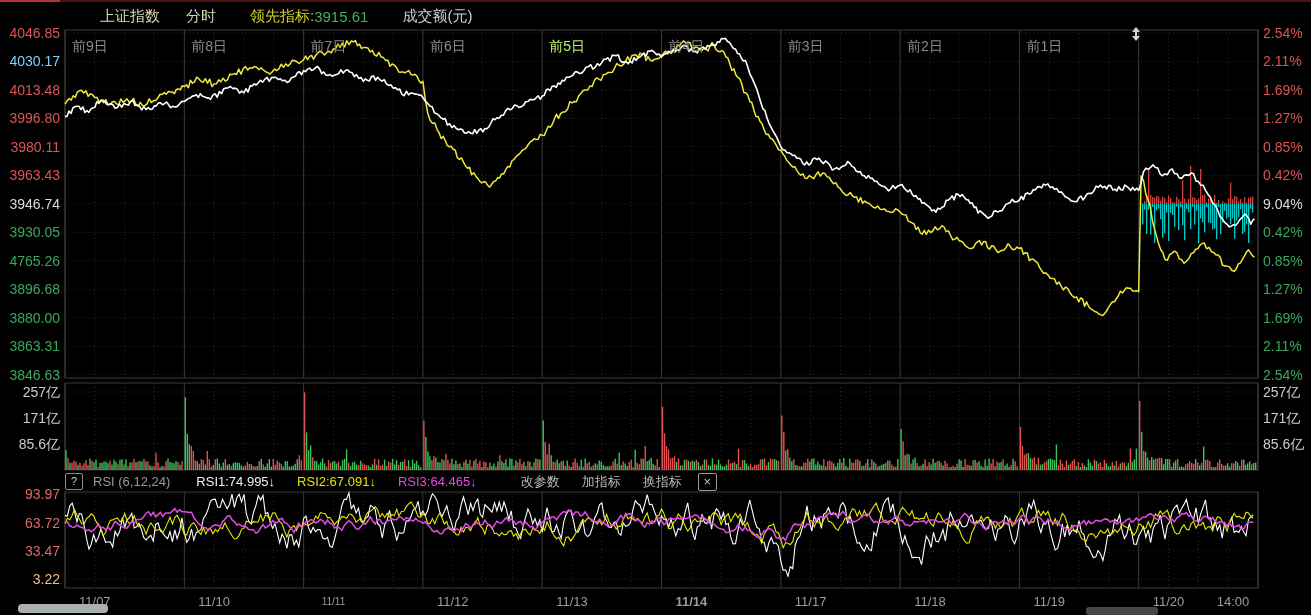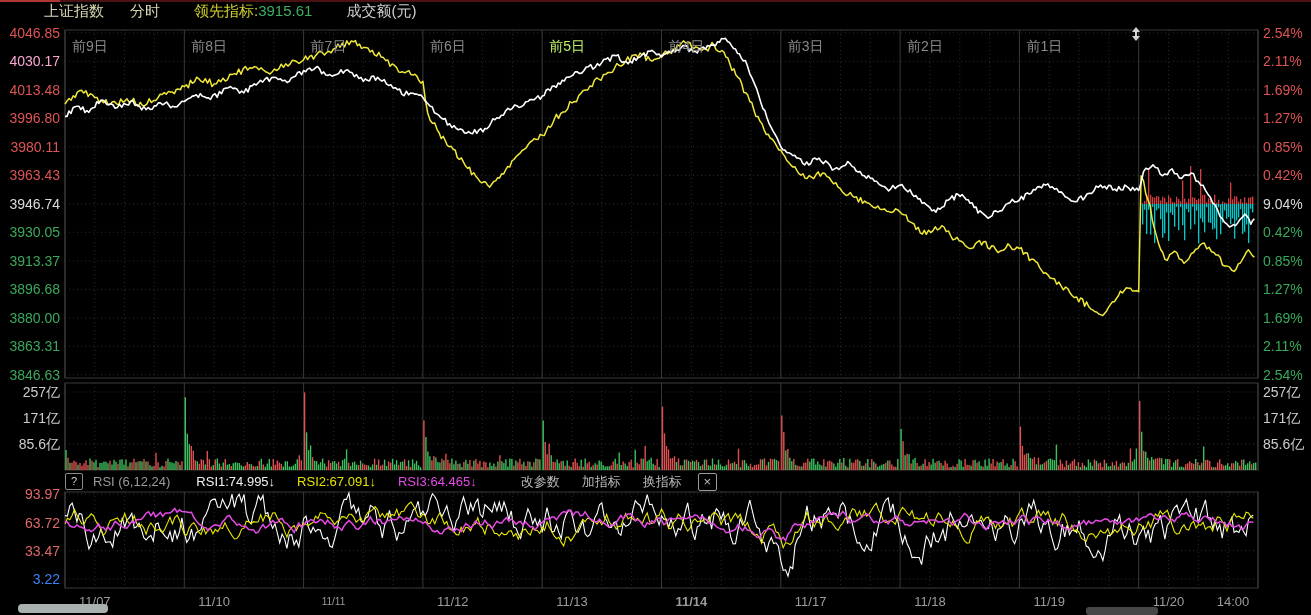--- a/index.html
+++ b/index.html
@@ -1,21 +1,21 @@
 <!DOCTYPE html>
 <html><head>
 <meta charset="utf-8">
 <style>
   html,body{margin:0;padding:0;background:#000;}
   #app{position:relative;width:1311px;height:615px;background:#000;overflow:hidden;
        font-family:"Liberation Sans",sans-serif;-webkit-font-smoothing:antialiased;}
   .topline{position:absolute;top:0;left:0;width:100%;height:2px;background:#4a1212;}
   .topline-hot{position:absolute;top:0;left:0;width:60px;height:2px;background:#b23535;}
-  .topbar{position:absolute;top:2px;left:0;width:100%;height:28px;display:flex;
-          padding-left:44px;box-sizing:border-box;font-size:15px;}
+  .topbar{position:absolute;top:2px;left:0;width:100%;height:28px;display:flex;align-items:center;
+          padding-left:100px;box-sizing:border-box;font-size:15px;}
   .t-title{color:#d8d8b4;margin-right:26px;}
   .t-mode{color:#d8d8b4;margin-right:34px;}
   .t-leadlab{color:#cfcf2e;}
   .t-leadval{color:#3fae63;}
   .t-turn{color:#cfcfcf;margin-left:34px;}
   #chart-svg{position:absolute;top:0;left:0;}
   #labels{position:absolute;top:0;left:0;width:1311px;height:532px;pointer-events:none;}
   .axlab{position:absolute;font-size:14px;line-height:16px;height:16px;white-space:nowrap;}
   .rsi-header{position:absolute;top:472px;left:65px;width:1193px;height:19px;display:flex;
               align-items:center;font-size:13px;}
@@ -906,28 +906,28 @@
       <line x1="1252.7" y1="204" x2="1252.7" y2="212.38371962878045" stroke="#00dede" stroke-width="1.2"></line>
       <polyline points="65.0,104.2 67.0,101.0 69.1,98.5 71.1,100.3 73.2,95.7 75.2,97.4 77.3,92.1 79.3,90.8 81.5,90.2 83.7,93.0 86.0,90.9 88.2,96.4 90.4,93.7 92.6,94.9 94.8,97.5 97.0,97.4 99.3,102.7 101.5,100.6 103.7,102.7 105.9,99.6 108.1,104.7 110.3,104.2 112.4,101.8 114.5,101.4 116.6,103.9 118.7,104.8 120.8,98.9 122.9,102.2 124.9,101.0 127.0,98.8 129.3,102.3 131.5,101.0 133.7,98.4 135.9,104.4 138.1,106.5 140.3,102.3 142.5,105.6 144.8,105.7 147.0,103.9 149.2,98.8 151.4,102.5 153.6,100.6 155.8,100.6 158.1,97.5 160.1,94.2 162.1,94.5 164.2,92.6 166.2,94.3 168.3,91.6 170.3,91.9 172.4,92.1 174.4,93.6 176.3,89.4 178.3,88.9 180.3,89.8 182.3,85.7 184.3,86.7 186.3,84.8 188.4,87.7 190.4,80.3 192.5,83.2 194.5,81.9 196.6,77.2 198.6,78.6 200.8,81.1 203.0,82.3 205.3,78.7 207.5,83.2 209.7,79.1 211.9,86.5 214.1,84.0 216.4,83.8 218.6,79.9 220.8,81.7 223.1,78.2 225.3,81.0 227.5,79.8 229.8,74.2 232.0,74.6 234.3,73.6 236.5,74.5 238.7,69.1 241.0,74.2 243.2,68.8 245.4,66.5 247.7,70.1 249.9,67.8 252.2,68.2 254.4,66.6 256.6,67.3 258.9,69.7 261.1,67.7 263.3,70.0 265.6,71.7 267.8,72.6 270.0,74.1 272.3,71.7 274.5,69.1 276.8,70.5 279.0,68.7 281.2,64.2 283.5,67.3 285.7,63.8 287.9,66.1 290.2,63.9 292.4,60.2 294.7,60.8 296.9,61.8 299.1,63.5 301.4,61.7 303.6,59.7 305.6,56.0 307.6,59.6 309.6,56.4 311.6,55.4 313.5,59.1 315.5,55.7 317.8,52.9 320.0,51.1 322.2,52.5 324.5,54.9 326.7,52.4 329.0,51.3 331.2,52.8 333.4,49.0 335.7,48.5 337.9,44.1 340.1,47.2 342.4,43.1 344.6,46.9 346.8,40.8 349.1,44.6 351.3,40.9 353.4,41.8 355.4,40.6 357.5,45.7 359.5,44.1 361.5,48.4 363.6,47.6 365.6,47.6 367.9,47.9 370.1,52.0 372.3,50.4 374.5,54.8 376.7,56.0 378.9,52.4 381.1,57.0 383.4,57.6 385.6,60.4 387.8,60.0 390.0,66.3 392.2,64.0 394.4,65.2 396.7,67.8 398.7,72.0 400.7,72.2 402.8,71.8 404.8,72.8 406.9,71.7 408.9,70.6 411.0,74.6 413.0,75.1 414.9,74.3 416.9,76.1 418.9,80.5 420.9,83.1 422.9,81.3 425.3,99.4 427.7,113.0 430.1,120.3 432.4,123.3 434.8,123.0 437.2,129.8 439.2,133.0 441.2,138.6 443.2,136.4 445.2,140.5 447.2,145.3 449.1,146.7 451.2,146.3 453.2,149.3 455.3,150.2 457.3,157.7 459.4,159.3 461.4,157.9 463.5,162.2 465.5,166.0 467.6,168.2 469.6,167.3 471.6,174.8 473.7,172.7 475.7,175.9 477.8,178.4 479.8,181.4 481.8,183.0 483.7,181.7 485.7,182.1 487.7,185.3 489.7,187.1 491.7,184.2 493.7,181.5 495.7,180.9 497.7,177.7 499.6,177.9 501.6,173.7 503.7,173.9 505.7,169.7 507.8,166.5 509.8,167.0 511.9,160.9 513.9,159.5 516.0,156.8 518.0,154.9 520.0,153.4 522.1,150.5 524.1,149.3 526.2,147.9 528.2,144.5 530.3,142.0 532.3,140.7 534.2,138.6 536.2,139.6 538.2,139.2 540.2,134.4 542.2,135.2 544.2,135.6 546.2,131.0 548.2,126.2 550.2,127.4 552.1,124.8 554.1,119.7 556.4,114.3 558.6,118.4 560.8,113.3 563.1,112.0 565.3,111.7 567.6,109.1 569.8,101.7 572.0,102.9 574.3,101.5 576.5,101.8 578.7,95.8 581.0,93.2 583.2,90.5 585.4,90.1 587.7,90.0 589.9,86.0 592.2,86.4 594.4,80.2 596.6,77.9 598.9,79.2 601.1,80.3 603.3,74.7 605.6,74.3 607.8,72.6 610.1,72.4 612.3,72.3 614.5,68.3 616.8,63.5 619.0,65.3 621.2,66.1 623.5,64.3 625.7,61.1 627.8,56.9 629.8,60.8 631.8,55.7 633.9,54.9 635.9,54.7 638.0,57.5 640.0,53.0 642.0,54.8 644.0,52.9 646.0,60.4 648.0,56.6 650.0,59.8 652.0,61.1 654.3,59.4 656.7,58.8 659.1,58.3 661.5,55.7 663.5,53.5 665.5,51.0 667.5,53.9 669.5,52.1 671.4,53.4 673.4,49.0 675.5,49.5 677.5,44.9 679.6,46.1 681.6,42.7 683.7,40.9 685.7,43.1 687.7,42.2 689.8,42.4 691.8,47.4 693.9,48.3 695.9,46.8 698.0,47.9 700.0,48.9 702.1,50.3 704.1,48.5 706.0,49.1 708.0,50.9 710.0,46.3 712.0,42.5 714.0,44.9 716.0,49.6 718.0,51.3 720.0,51.9 721.9,50.5 723.9,52.1 725.9,57.0 727.9,57.9 729.9,64.0 731.9,70.4 733.9,68.8 735.9,75.0 737.9,77.3 739.8,78.8 741.8,84.0 743.8,92.4 745.8,92.8 747.8,95.1 749.8,101.5 751.8,102.5 753.9,110.0 755.9,116.6 758.0,116.4 760.0,121.3 762.1,123.9 764.1,129.8 766.2,134.4 768.3,134.3 770.4,138.3 772.4,139.2 774.5,142.1 776.6,145.8 778.7,149.9 780.8,150.1 782.8,153.6 784.8,156.4 786.8,160.5 788.8,162.5 790.7,164.9 792.7,166.9 794.8,166.7 796.8,170.4 798.9,173.7 800.9,175.2 803.0,173.8 805.0,178.2 807.0,178.4 809.3,175.6 811.5,177.1 813.7,178.6 815.9,174.8 818.1,171.9 820.3,176.2 822.6,173.0 824.8,173.5 827.0,176.6 829.2,177.5 831.4,181.0 833.6,183.8 835.8,182.7 838.1,187.1 840.1,188.4 842.2,191.7 844.2,193.6 846.2,195.5 848.3,194.8 850.3,192.5 852.4,195.9 854.4,197.4 856.5,196.8 858.5,202.0 860.6,197.6 862.6,203.2 864.7,201.1 866.7,202.7 868.9,203.3 871.1,205.2 873.3,207.3 875.6,207.9 877.8,206.0 880.0,209.2 882.2,209.4 884.4,208.9 886.7,211.2 888.9,211.6 891.2,212.5 893.4,211.8 895.6,208.8 897.9,210.0 900.1,212.1 902.1,214.3 904.1,214.8 906.1,215.0 908.1,220.9 910.0,221.9 912.0,222.9 914.1,224.0 916.1,229.4 918.2,227.3 920.2,232.8 922.3,234.1 924.3,230.3 926.3,234.3 928.6,230.2 930.8,232.6 933.0,230.6 935.2,226.8 937.4,229.9 939.6,228.7 941.9,225.6 944.0,227.0 946.2,231.6 948.4,230.9 950.6,235.5 952.8,239.8 955.0,239.1 957.0,237.3 959.1,240.7 961.1,241.2 963.2,242.6 965.2,245.7 967.2,247.1 969.3,248.5 971.3,248.4 973.4,247.7 975.4,243.8 977.5,241.9 979.5,240.6 981.6,245.0 983.6,241.7 985.7,241.5 987.7,247.8 989.7,249.0 991.8,245.7 993.8,246.3 995.9,249.8 997.9,252.5 999.9,251.3 1001.9,250.4 1003.9,249.9 1005.9,247.8 1007.9,243.8 1009.9,245.8 1012.2,249.4 1014.6,249.5 1017.0,247.1 1019.4,248.5 1021.4,247.7 1023.4,254.2 1025.4,252.7 1027.4,253.1 1029.3,260.5 1031.3,259.3 1033.4,259.2 1035.4,261.3 1037.5,262.8 1039.5,267.4 1041.6,270.4 1043.6,273.2 1045.6,272.8 1047.9,274.9 1050.1,278.0 1052.3,278.6 1054.5,278.8 1056.7,284.3 1058.9,282.1 1061.2,286.2 1063.4,289.9 1065.6,287.0 1067.8,288.6 1070.0,292.8 1072.2,295.7 1074.4,297.6 1076.7,297.0 1078.7,301.8 1080.6,298.0 1082.6,299.0 1084.6,306.3 1086.6,301.9 1088.6,306.5 1090.6,308.8 1092.6,309.8 1094.6,311.5 1096.5,312.0 1098.5,313.8 1100.5,314.6 1102.5,315.6 1104.5,313.6 1106.5,311.2 1108.5,307.4 1110.5,304.4 1112.5,301.7 1114.4,301.8 1116.4,298.5 1118.4,295.8 1120.4,291.1 1122.4,293.0 1124.4,290.3 1126.4,287.8 1128.5,288.3 1130.5,288.3 1132.6,291.1 1134.6,291.0 1136.7,290.8 1138.7,291.6 1141.1,175.7 1143.5,180.7 1145.9,194.3 1148.2,200.6 1150.3,206.3 1152.4,220.8 1154.5,228.9 1156.6,236.4 1158.7,244.1 1160.8,249.8 1162.9,252.8 1164.9,259.3 1167.3,260.4 1169.7,254.7 1172.1,253.1 1174.5,251.2 1176.9,252.7 1179.3,258.9 1181.6,259.7 1184.0,263.3 1186.4,261.2 1188.8,258.7 1191.2,253.7 1193.6,252.5 1195.7,249.2 1197.9,248.6 1200.0,245.1 1202.2,243.5 1204.3,243.1 1206.7,248.8 1209.1,247.4 1211.5,251.7 1213.9,252.5 1216.0,254.9 1218.2,255.1 1220.3,257.5 1222.4,265.0 1224.6,266.0 1227.0,266.1 1229.4,266.9 1231.8,270.3 1234.1,271.4 1236.2,268.9 1238.3,263.9 1240.4,263.0 1242.5,259.3 1244.5,255.9 1246.5,251.9 1248.5,249.8 1250.4,252.6 1252.4,255.6 1254.4,257.3" fill="none" stroke="#f0e83a" stroke-width="1.5" stroke-linejoin="round"></polyline>
       <polyline points="65.0,116.4 67.0,116.4 69.0,111.0 71.0,113.4 73.0,107.8 74.9,106.7 76.9,106.3 78.9,106.2 80.9,109.6 82.9,106.9 84.9,112.4 86.9,110.6 88.9,112.3 90.8,109.2 92.8,107.8 94.8,107.5 96.8,101.7 98.8,103.4 100.8,100.2 102.8,100.0 104.9,101.7 106.9,104.4 109.0,104.6 111.0,103.7 113.1,105.0 115.1,108.3 117.3,107.6 119.5,104.2 121.8,107.2 124.0,103.4 126.2,104.4 128.4,105.1 130.6,101.5 132.8,100.5 135.0,105.5 137.3,104.9 139.5,106.2 141.7,109.8 143.9,106.6 146.1,109.6 148.2,107.5 150.2,109.4 152.3,109.2 154.3,105.8 156.3,105.9 158.4,102.9 160.4,102.9 162.5,104.7 164.5,103.7 166.6,102.0 168.6,104.8 170.7,107.7 172.7,106.3 174.8,106.9 177.1,106.6 179.5,104.0 181.9,101.2 184.3,101.5 186.3,100.0 188.3,98.6 190.3,98.0 192.3,96.1 194.2,95.9 196.2,94.8 198.3,97.3 200.3,93.7 202.4,96.3 204.4,96.7 206.5,97.9 208.5,97.9 210.5,99.5 212.8,95.1 215.0,93.8 217.2,97.3 219.4,91.6 221.6,93.6 223.8,88.7 226.1,88.1 228.3,87.8 230.5,86.5 232.8,88.5 235.0,88.1 237.2,89.3 239.5,93.1 241.7,91.1 243.9,92.8 246.0,88.7 248.0,92.0 250.1,85.9 252.1,85.9 254.2,83.9 256.2,85.0 258.3,82.7 260.5,80.3 262.7,82.1 264.9,79.1 267.1,77.5 269.3,81.3 271.6,77.6 273.8,77.3 276.0,77.5 278.2,79.5 280.4,78.8 282.6,80.8 284.9,80.2 287.1,82.5 289.3,81.3 291.3,77.9 293.4,77.1 295.4,76.3 297.5,72.6 299.5,71.7 301.6,74.7 303.6,70.5 305.6,71.7 307.6,69.1 309.6,68.1 311.6,70.5 313.5,69.6 315.5,67.8 317.6,66.5 319.6,68.9 321.7,73.6 323.7,71.9 325.8,75.0 327.8,75.4 329.8,74.6 332.1,76.2 334.3,75.3 336.5,74.6 338.7,73.5 340.9,69.8 343.1,73.1 345.4,70.5 347.6,69.8 349.8,72.1 352.1,72.7 354.3,76.6 356.5,74.7 358.8,78.4 361.0,77.4 363.3,81.3 365.3,78.9 367.3,80.3 369.4,81.0 371.4,76.6 373.5,75.9 375.5,80.2 377.6,77.3 379.8,79.6 382.0,81.2 384.2,79.6 386.4,83.8 388.6,85.4 390.9,84.7 393.1,88.1 395.3,87.7 397.5,89.7 399.7,89.1 401.9,94.4 404.2,95.7 406.4,91.3 408.6,94.8 410.6,93.0 412.7,93.2 414.7,94.1 416.8,94.1 418.8,95.1 420.9,95.0 422.9,97.5 425.3,101.2 427.7,103.5 430.1,106.3 432.2,106.8 434.4,112.8 436.5,113.7 438.6,115.1 440.8,117.7 443.0,119.1 445.2,118.6 447.4,125.0 449.7,123.8 451.9,127.6 454.1,125.7 456.3,128.5 458.3,129.7 460.4,128.9 462.4,129.8 464.5,133.0 466.5,133.1 468.6,131.6 470.6,133.2 472.7,133.6 474.7,129.6 476.8,133.4 478.8,130.2 480.8,128.7 482.9,131.9 484.9,128.5 486.9,128.8 488.9,126.8 490.9,123.0 492.9,118.8 494.9,119.7 496.9,117.7 499.1,118.2 501.3,115.2 503.5,115.1 505.7,110.7 507.9,108.4 510.2,109.8 512.4,108.3 514.6,105.0 516.8,105.7 519.0,107.5 521.2,106.8 523.5,105.2 525.7,101.7 527.9,101.5 529.9,99.6 532.0,99.5 534.0,99.8 536.1,97.8 538.1,95.8 540.2,99.2 542.2,96.1 544.2,95.5 546.2,90.0 548.2,89.0 550.2,90.6 552.1,86.2 554.1,86.0 556.2,87.4 558.2,83.0 560.3,84.2 562.3,80.2 564.4,80.9 566.4,77.2 568.4,77.3 570.7,76.4 572.9,75.3 575.1,71.9 577.3,71.8 579.5,73.5 581.7,73.1 584.0,70.5 586.2,67.0 588.4,66.7 590.7,64.7 592.9,69.1 595.1,67.4 597.4,63.7 599.6,65.6 601.9,62.4 603.9,59.3 605.9,59.1 608.0,57.8 610.0,61.2 612.1,55.4 614.1,55.3 616.2,55.7 618.2,54.8 620.1,60.2 622.1,62.4 624.1,61.9 626.1,61.6 628.1,63.8 630.1,61.1 632.1,63.0 634.1,57.6 636.0,60.3 638.0,57.7 640.0,57.0 642.0,55.0 644.0,53.4 646.0,56.2 648.0,51.0 650.0,51.3 652.0,50.3 654.3,52.2 656.7,54.6 659.1,54.1 661.5,57.0 663.9,54.4 666.3,53.5 668.7,51.2 671.0,52.3 673.0,49.9 675.0,51.9 677.0,49.7 679.0,50.5 681.0,47.8 683.0,45.6 685.0,45.6 687.1,46.1 689.1,51.5 691.2,48.7 693.2,51.8 695.2,51.3 697.3,53.0 699.3,49.0 701.4,48.0 703.4,47.1 705.5,49.2 707.5,45.5 709.6,46.2 711.6,44.9 713.6,45.1 715.6,45.6 717.6,41.7 719.6,42.2 721.5,38.5 723.5,38.8 725.5,38.4 727.5,41.5 729.5,42.4 731.5,45.6 733.5,48.5 735.5,49.0 737.5,53.5 739.4,53.7 741.4,58.3 743.4,60.9 745.4,60.5 747.4,65.8 749.8,73.8 752.2,78.4 754.6,84.1 756.9,89.4 758.9,95.9 760.9,102.8 762.9,108.7 764.9,110.6 766.9,117.5 768.9,123.1 770.9,126.8 772.8,130.7 774.8,134.0 776.8,137.4 778.8,142.1 780.8,146.7 782.8,149.8 784.8,150.1 786.8,152.6 788.8,152.7 790.7,153.6 792.7,155.5 794.7,155.3 796.7,157.9 798.7,158.3 800.7,159.0 802.7,163.4 804.7,164.9 806.7,161.9 808.8,165.0 810.8,163.5 812.8,159.0 814.9,158.1 816.9,159.5 819.0,158.2 821.2,161.4 823.4,163.6 825.6,160.9 827.8,162.8 830.1,165.6 832.3,170.1 834.5,168.9 836.7,167.7 838.9,169.5 841.1,167.2 843.3,165.9 845.6,165.2 847.8,161.5 850.0,163.6 852.0,166.4 854.1,167.4 856.1,171.0 858.2,171.9 860.2,171.6 862.3,175.4 864.3,175.7 866.4,178.2 868.4,175.6 870.4,178.4 872.5,178.4 874.5,181.2 876.6,181.3 878.6,183.8 880.6,185.3 882.6,186.3 884.6,186.6 886.6,188.6 888.6,190.9 890.6,189.2 892.9,185.5 895.3,188.4 897.7,186.2 900.1,185.1 902.1,184.6 904.1,188.0 906.1,190.1 908.1,191.8 910.0,189.7 912.0,193.9 914.0,196.4 916.0,195.6 918.0,198.9 920.0,198.9 922.0,203.1 924.0,202.7 925.9,204.4 927.9,205.8 929.9,207.7 931.9,210.9 933.9,209.9 935.9,212.1 937.9,208.1 940.0,209.3 942.0,207.2 944.1,206.6 946.1,200.4 948.2,200.1 950.2,198.6 952.2,195.8 954.2,199.8 956.2,193.7 958.2,194.6 960.1,196.3 962.1,194.6 964.1,196.9 966.1,199.6 968.1,199.7 970.1,203.3 972.1,202.7 974.1,207.4 976.1,207.1 978.0,212.9 980.0,210.8 982.0,212.7 984.0,214.3 986.0,216.1 988.0,218.2 990.0,217.0 992.0,215.9 993.9,211.3 995.9,210.9 997.9,212.1 999.9,210.9 1001.9,210.8 1003.9,207.6 1005.9,204.4 1007.9,203.4 1009.9,202.7 1012.2,199.4 1014.6,201.9 1017.0,201.8 1019.4,200.0 1021.4,196.4 1023.4,199.6 1025.4,194.0 1027.4,192.9 1029.3,194.1 1031.3,193.2 1033.4,189.5 1035.4,189.9 1037.5,186.9 1039.5,186.6 1041.6,187.9 1043.6,184.1 1045.6,185.1 1047.9,183.9 1050.1,187.6 1052.3,186.8 1054.5,189.3 1056.7,188.6 1058.9,192.2 1061.2,191.9 1063.1,193.9 1065.1,196.7 1067.1,197.6 1069.1,198.9 1071.1,200.9 1073.1,201.3 1075.1,201.8 1077.1,201.4 1079.0,197.6 1081.0,196.0 1083.0,199.9 1085.0,197.3 1087.2,193.8 1089.4,193.4 1091.7,193.4 1093.9,190.8 1096.1,186.1 1098.3,187.3 1100.5,185.1 1102.6,187.7 1104.6,186.3 1106.7,189.0 1108.7,185.2 1110.7,185.6 1112.8,190.0 1114.8,189.2 1116.8,190.9 1118.8,186.7 1120.8,189.8 1122.8,190.0 1124.8,185.1 1126.8,186.5 1128.8,188.2 1130.7,190.6 1132.7,187.4 1134.7,190.3 1136.7,188.2 1138.7,190.5 1141.1,182.8 1143.5,171.6 1145.9,168.2 1148.2,169.3 1150.6,167.4 1153.0,164.9 1155.4,167.5 1157.8,168.0 1160.2,174.3 1162.6,175.7 1164.9,173.9 1167.3,174.8 1169.7,170.4 1172.1,168.9 1174.5,173.6 1176.9,173.7 1179.3,177.9 1181.6,178.4 1184.0,175.4 1186.4,174.9 1188.8,175.4 1191.2,173.0 1193.6,173.7 1196.0,181.1 1198.3,181.4 1200.7,185.1 1203.1,185.3 1205.5,190.3 1207.9,194.2 1210.3,197.3 1212.7,203.1 1215.1,204.8 1217.4,209.5 1219.8,216.1 1222.2,218.7 1224.6,222.4 1227.0,224.2 1229.4,226.9 1231.5,226.1 1233.5,224.6 1235.6,225.6 1237.7,222.9 1240.1,219.3 1242.5,217.2 1244.9,214.1 1246.9,216.0 1248.9,218.9 1250.8,224.2 1252.6,220.6 1254.4,218.8" fill="none" stroke="#ffffff" stroke-width="1.6" stroke-linejoin="round"></polyline>
       <polyline points="65.0,515.6 67.4,516.0 69.8,505.8 72.2,503.1 74.5,511.3 76.9,521.7 79.3,513.4 81.7,514.2 84.1,525.7 86.5,538.4 88.9,549.0 91.2,544.5 93.6,534.7 96.0,541.8 98.4,537.4 100.8,529.0 103.2,535.5 105.6,542.3 107.9,542.0 110.3,541.8 112.7,547.0 115.1,531.3 117.5,536.0 119.9,530.8 122.3,517.7 124.7,527.1 127.0,520.1 129.4,517.6 131.8,513.3 134.2,528.0 136.6,526.8 139.0,523.2 141.4,529.4 143.7,537.4 146.1,540.0 148.5,537.2 150.9,535.3 153.3,541.1 155.7,524.2 158.1,523.1 160.4,530.9 162.8,533.2 165.2,536.3 167.6,538.7 170.0,531.7 172.4,541.9 174.8,529.8 177.1,538.6 179.5,531.8 181.9,517.8 184.3,532.4 186.7,542.3 189.1,538.8 191.5,529.0 193.8,540.0 196.2,532.7 198.6,531.1 201.0,529.6 203.4,518.4 205.8,514.9 208.2,508.9 210.5,501.2 212.9,499.4 215.3,499.1 217.7,507.0 220.1,507.4 222.5,499.2 224.9,504.2 227.2,508.7 229.6,504.2 232.0,494.2 234.4,507.4 236.8,497.8 239.2,494.3 241.6,502.0 244.0,494.3 246.3,513.7 248.7,521.1 251.1,524.0 253.5,512.5 255.9,505.6 258.3,495.8 260.7,500.1 263.0,495.4 265.4,513.7 267.8,512.5 270.2,522.2 272.6,528.2 275.0,523.7 277.4,533.3 279.7,542.9 282.1,534.3 284.5,538.6 286.9,548.3 289.3,534.9 291.7,534.7 294.1,544.8 296.4,540.1 298.8,546.8 301.2,533.0 303.6,518.5 306.0,516.2 308.4,527.3 310.8,532.8 313.1,527.2 315.5,531.7 317.9,529.4 320.3,530.0 322.7,538.1 325.1,539.1 327.5,537.4 329.8,546.1 332.2,547.5 334.6,539.0 337.0,529.3 339.4,517.7 341.8,505.7 344.2,499.4 346.5,499.4 348.9,493.0 351.3,508.6 353.7,505.0 356.1,513.1 358.5,508.2 360.9,521.0 363.3,523.0 365.6,518.0 368.0,516.6 370.4,505.3 372.8,506.9 375.2,509.4 377.6,523.5 380.0,526.0 382.3,537.8 384.7,524.8 387.1,520.5 389.5,510.4 391.9,522.5 394.3,529.3 396.7,540.7 399.0,532.4 401.4,533.5 403.8,532.5 406.2,520.8 408.6,521.1 411.0,516.6 413.4,509.6 415.7,508.4 418.1,501.3 420.5,514.9 422.9,511.1 425.3,515.5 427.7,510.5 430.1,499.7 432.4,493.7 434.8,496.5 437.2,501.1 439.6,511.4 442.0,516.4 444.4,511.3 446.8,505.8 449.1,515.7 451.5,522.8 453.9,532.4 456.3,521.0 458.7,517.6 461.1,504.8 463.5,497.0 465.8,505.1 468.2,514.6 470.6,503.3 473.0,510.5 475.4,502.7 477.8,499.1 480.2,514.3 482.6,517.3 484.9,504.7 487.3,507.0 489.7,509.5 492.1,512.1 494.5,502.7 496.9,510.7 499.3,502.1 501.6,511.5 504.0,502.0 506.4,509.1 508.8,519.6 511.2,510.9 513.6,527.1 516.0,528.1 518.3,534.2 520.7,538.3 523.1,526.1 525.5,517.7 527.9,508.9 530.3,514.1 532.7,523.8 535.0,518.6 537.4,525.8 539.8,519.9 542.2,532.4 544.6,520.1 547.0,507.6 549.4,517.8 551.7,531.8 554.1,531.4 556.5,525.0 558.9,532.5 561.3,538.5 563.7,521.9 566.1,514.5 568.4,510.8 570.8,510.5 573.2,519.4 575.6,531.1 578.0,532.2 580.4,527.2 582.8,520.6 585.1,533.8 587.5,536.6 589.9,534.7 592.3,527.8 594.7,518.0 597.1,513.6 599.5,504.8 601.8,502.8 604.2,516.7 606.6,520.4 609.0,527.5 611.4,527.5 613.8,522.7 616.2,521.6 618.6,533.3 620.9,535.2 623.3,523.0 625.7,526.3 628.1,525.2 630.5,522.8 632.9,509.8 635.3,500.7 637.6,503.5 640.0,505.2 642.4,512.3 644.8,504.0 647.2,494.7 649.6,504.6 652.0,504.3 654.3,511.1 656.7,517.3 659.1,525.0 661.5,515.8 663.9,519.3 666.3,518.8 668.7,527.4 671.0,519.1 673.4,527.3 675.8,535.9 678.2,528.5 680.6,529.9 683.0,521.7 685.4,511.2 687.7,502.8 690.1,518.5 692.5,532.3 694.9,539.9 697.3,526.8 699.7,525.5 702.1,514.2 704.4,522.6 706.8,523.8 709.2,515.8 711.6,529.2 714.0,514.5 716.4,508.7 718.8,511.6 721.1,519.3 723.5,512.6 725.9,524.7 728.3,523.3 730.7,536.9 733.1,543.9 735.5,543.8 737.9,530.7 740.2,518.8 742.6,524.9 745.0,521.1 747.4,509.4 749.8,500.1 752.2,510.4 754.6,520.6 756.9,527.3 759.3,528.8 761.7,542.1 764.1,542.3 766.5,552.0 768.9,542.8 771.3,537.5 773.6,543.6 776.0,542.8 778.4,546.3 780.8,560.9 783.2,570.4 785.6,569.8 788.0,576.2 790.3,566.7 792.7,568.6 795.1,545.2 797.5,538.9 799.9,536.0 802.3,527.7 804.7,518.4 807.0,505.8 809.4,520.9 811.8,531.1 814.2,515.9 816.6,522.0 819.0,518.0 821.4,528.4 823.7,514.3 826.1,512.7 828.5,507.6 830.9,514.6 833.3,514.0 835.7,513.3 838.1,517.8 840.4,506.0 842.8,502.5 845.2,506.8 847.6,523.7 850.0,515.8 852.4,523.8 854.8,534.7 857.2,543.2 859.5,542.7 861.9,548.1 864.3,551.1 866.7,544.8 869.1,549.4 871.5,550.6 873.9,532.4 876.2,535.8 878.6,524.7 881.0,515.1 883.4,504.6 885.8,500.1 888.2,497.8 890.6,512.3 892.9,503.8 895.3,518.1 897.7,520.1 900.1,532.9 902.5,543.6 904.9,535.8 907.3,544.3 909.6,548.7 912.0,557.6 914.4,557.4 916.8,557.5 919.2,557.5 921.6,564.6 924.0,549.2 926.3,536.1 928.7,540.3 931.1,547.5 933.5,532.4 935.9,541.1 938.3,542.1 940.7,536.3 943.0,529.5 945.4,540.9 947.8,524.2 950.2,512.5 952.6,518.0 955.0,523.2 957.4,528.3 959.7,521.1 962.1,526.3 964.5,527.0 966.9,525.3 969.3,517.7 971.7,514.9 974.1,522.7 976.5,522.7 978.8,520.9 981.2,520.4 983.6,526.0 986.0,529.0 988.4,528.2 990.8,519.6 993.2,531.6 995.5,540.9 997.9,529.1 1000.3,528.6 1002.7,526.2 1005.1,515.6 1007.5,518.0 1009.9,529.6 1012.2,539.4 1014.6,543.7 1017.0,536.9 1019.4,520.8 1021.8,518.9 1024.2,524.9 1026.6,514.0 1028.9,503.8 1031.3,508.6 1033.7,500.4 1036.1,509.5 1038.5,525.1 1040.9,532.5 1043.3,523.7 1045.6,524.1 1048.0,520.2 1050.4,532.3 1052.8,541.3 1055.2,549.9 1057.6,548.5 1060.0,539.4 1062.3,524.1 1064.7,537.0 1067.1,525.0 1069.5,534.7 1071.9,530.2 1074.3,530.2 1076.7,532.7 1079.0,520.6 1081.4,532.3 1083.8,534.3 1086.2,546.1 1088.6,547.5 1091.0,552.7 1093.4,557.6 1095.8,556.9 1098.1,550.6 1100.5,554.0 1102.9,560.5 1105.3,549.6 1107.7,535.2 1110.1,535.8 1112.5,531.9 1114.8,519.2 1117.2,521.3 1119.6,515.0 1122.0,530.5 1124.4,538.5 1126.8,534.2 1129.2,524.1 1131.5,531.6 1133.9,544.0 1136.3,544.3 1138.7,536.0 1141.1,531.8 1143.5,526.7 1145.9,537.5 1148.2,529.8 1150.6,542.6 1153.0,529.1 1155.4,523.7 1157.8,522.9 1160.2,515.0 1162.6,527.2 1164.9,539.1 1167.3,525.5 1169.7,522.0 1172.1,511.9 1174.5,507.6 1176.9,505.1 1179.3,513.2 1181.6,508.4 1184.0,504.4 1186.4,499.5 1188.8,509.9 1191.2,515.5 1193.6,519.3 1196.0,507.8 1198.3,523.5 1200.7,513.8 1203.1,507.1 1205.5,499.9 1207.9,517.6 1210.3,517.9 1212.7,528.2 1215.1,521.0 1217.4,530.2 1219.8,524.6 1222.2,538.2 1224.6,522.9 1227.0,526.8 1229.4,522.5 1231.8,517.4 1234.1,532.3 1236.5,531.0 1238.9,532.5 1241.3,526.7 1243.7,532.1 1246.1,535.7 1248.5,519.4 1250.8,516.7 1253.2,515.3" fill="none" stroke="#ffffff" stroke-width="1.1"></polyline>
       <polyline points="65.0,523.7 67.4,518.3 69.8,519.8 72.2,515.3 74.5,509.5 76.9,515.0 79.3,518.9 81.7,523.8 84.1,524.0 86.5,518.6 88.9,516.8 91.2,513.8 93.6,515.7 96.0,521.4 98.4,525.1 100.8,528.8 103.2,535.5 105.6,532.8 107.9,525.8 110.3,520.5 112.7,519.9 115.1,518.8 117.5,517.9 119.9,521.8 122.3,520.1 124.7,513.5 127.0,520.2 129.4,523.8 131.8,522.0 134.2,515.7 136.6,523.3 139.0,526.9 141.4,524.5 143.7,527.8 146.1,534.1 148.5,526.8 150.9,522.9 153.3,526.3 155.7,530.6 158.1,529.7 160.4,529.1 162.8,532.5 165.2,528.2 167.6,522.9 170.0,517.2 172.4,523.9 174.8,517.6 177.1,515.2 179.5,519.9 181.9,527.5 184.3,534.3 186.7,535.1 189.1,528.1 191.5,524.3 193.8,522.8 196.2,526.3 198.6,531.9 201.0,534.5 203.4,527.6 205.8,533.9 208.2,529.2 210.5,528.4 212.9,533.7 215.3,529.4 217.7,531.7 220.1,527.6 222.5,528.5 224.9,522.8 227.2,527.4 229.6,531.8 232.0,535.6 234.4,539.0 236.8,538.6 239.2,535.4 241.6,529.1 244.0,528.2 246.3,521.2 248.7,521.7 251.1,523.6 253.5,521.7 255.9,522.1 258.3,521.8 260.7,514.6 263.0,521.2 265.4,515.0 267.8,516.3 270.2,519.3 272.6,513.0 275.0,512.9 277.4,518.0 279.7,521.6 282.1,523.9 284.5,530.9 286.9,537.1 289.3,530.4 291.7,527.4 294.1,525.6 296.4,530.4 298.8,525.3 301.2,526.2 303.6,523.5 306.0,524.6 308.4,525.3 310.8,523.7 313.1,522.4 315.5,516.2 317.9,518.5 320.3,512.6 322.7,513.2 325.1,513.5 327.5,517.6 329.8,517.5 332.2,520.9 334.6,524.5 337.0,521.4 339.4,520.3 341.8,516.7 344.2,516.9 346.5,518.4 348.9,514.2 351.3,514.3 353.7,516.9 356.1,522.2 358.5,520.1 360.9,517.9 363.3,523.4 365.6,515.9 368.0,512.3 370.4,511.3 372.8,509.3 375.2,506.6 377.6,509.8 380.0,517.0 382.3,513.5 384.7,517.5 387.1,513.4 389.5,516.9 391.9,514.5 394.3,515.6 396.7,509.3 399.0,516.0 401.4,511.5 403.8,511.3 406.2,506.9 408.6,504.0 411.0,502.0 413.4,505.7 415.7,510.5 418.1,516.6 420.5,517.3 422.9,513.9 425.3,515.9 427.7,523.4 430.1,523.7 432.4,518.6 434.8,523.9 437.2,517.4 439.6,513.1 442.0,518.0 444.4,524.0 446.8,521.6 449.1,528.8 451.5,530.0 453.9,531.4 456.3,534.6 458.7,534.8 461.1,527.1 463.5,531.9 465.8,527.3 468.2,527.8 470.6,530.6 473.0,524.6 475.4,524.1 477.8,517.7 480.2,525.9 482.6,528.3 484.9,534.0 487.3,525.4 489.7,524.6 492.1,528.1 494.5,533.4 496.9,533.5 499.3,536.0 501.6,532.6 504.0,534.6 506.4,534.4 508.8,531.2 511.2,530.6 513.6,536.2 516.0,533.6 518.3,539.0 520.7,533.5 523.1,530.0 525.5,529.2 527.9,532.8 530.3,535.0 532.7,528.1 535.0,530.2 537.4,530.5 539.8,533.5 542.2,527.1 544.6,530.2 547.0,521.8 549.4,527.5 551.7,531.3 554.1,535.9 556.5,538.7 558.9,537.3 561.3,542.4 563.7,545.9 566.1,537.2 568.4,537.1 570.8,540.9 573.2,537.6 575.6,533.5 578.0,529.3 580.4,523.7 582.8,519.4 585.1,521.6 587.5,518.2 589.9,518.4 592.3,521.7 594.7,521.3 597.1,524.0 599.5,520.7 601.8,524.7 604.2,521.0 606.6,514.5 609.0,521.5 611.4,524.9 613.8,524.4 616.2,529.1 618.6,526.4 620.9,526.4 623.3,519.1 625.7,513.5 628.1,518.9 630.5,517.1 632.9,519.0 635.3,520.7 637.6,518.4 640.0,521.2 642.4,523.3 644.8,517.2 647.2,512.9 649.6,521.4 652.0,523.6 654.3,522.1 656.7,516.2 659.1,515.3 661.5,509.0 663.9,513.4 666.3,521.6 668.7,528.4 671.0,528.7 673.4,522.7 675.8,520.2 678.2,514.1 680.6,516.6 683.0,521.5 685.4,526.8 687.7,531.0 690.1,528.2 692.5,521.5 694.9,518.8 697.3,521.7 699.7,521.0 702.1,521.4 704.4,518.8 706.8,520.3 709.2,522.0 711.6,514.9 714.0,512.5 716.4,513.8 718.8,516.9 721.1,524.5 723.5,519.3 725.9,516.3 728.3,513.7 730.7,521.6 733.1,517.1 735.5,513.3 737.9,517.8 740.2,514.2 742.6,521.3 745.0,526.3 747.4,522.5 749.8,529.0 752.2,533.7 754.6,535.4 756.9,534.1 759.3,537.5 761.7,543.3 764.1,534.5 766.5,530.6 768.9,525.9 771.3,525.2 773.6,524.1 776.0,531.8 778.4,533.0 780.8,539.5 783.2,547.8 785.6,542.6 788.0,543.4 790.3,544.5 792.7,541.7 795.1,532.1 797.5,532.5 799.9,529.1 802.3,522.9 804.7,518.7 807.0,512.2 809.4,519.9 811.8,520.9 814.2,526.9 816.6,521.5 819.0,522.4 821.4,525.3 823.7,519.7 826.1,515.1 828.5,521.4 830.9,522.0 833.3,524.7 835.7,528.4 838.1,530.4 840.4,525.8 842.8,523.3 845.2,518.0 847.6,519.7 850.0,514.1 852.4,508.8 854.8,509.8 857.2,516.0 859.5,511.0 861.9,517.2 864.3,510.6 866.7,516.2 869.1,514.1 871.5,510.1 873.9,506.0 876.2,503.1 878.6,510.1 881.0,514.0 883.4,521.1 885.8,522.6 888.2,521.3 890.6,520.5 892.9,521.9 895.3,524.2 897.7,517.1 900.1,511.6 902.5,507.4 904.9,509.8 907.3,513.2 909.6,515.3 912.0,510.7 914.4,518.4 916.8,517.9 919.2,519.3 921.6,518.2 924.0,518.6 926.3,513.0 928.7,520.1 931.1,523.9 933.5,526.0 935.9,518.2 938.3,512.9 940.7,515.4 943.0,520.5 945.4,523.0 947.8,523.4 950.2,526.6 952.6,521.2 955.0,525.5 957.4,526.3 959.7,530.8 962.1,536.7 964.5,540.8 966.9,543.2 969.3,542.7 971.7,533.0 974.1,528.6 976.5,520.9 978.8,522.3 981.2,516.3 983.6,520.9 986.0,517.6 988.4,517.2 990.8,523.9 993.2,522.7 995.5,528.3 997.9,522.6 1000.3,527.7 1002.7,525.9 1005.1,522.4 1007.5,524.4 1009.9,518.5 1012.2,526.2 1014.6,522.7 1017.0,517.0 1019.4,512.4 1021.8,508.1 1024.2,515.5 1026.6,518.3 1028.9,523.6 1031.3,522.0 1033.7,522.1 1036.1,514.8 1038.5,510.5 1040.9,515.7 1043.3,511.4 1045.6,514.7 1048.0,511.5 1050.4,518.8 1052.8,524.5 1055.2,518.7 1057.6,525.5 1060.0,520.1 1062.3,513.5 1064.7,516.0 1067.1,523.2 1069.5,530.6 1071.9,525.1 1074.3,531.4 1076.7,529.6 1079.0,532.3 1081.4,538.4 1083.8,539.9 1086.2,541.3 1088.6,534.9 1091.0,533.7 1093.4,534.2 1095.8,537.9 1098.1,534.7 1100.5,530.3 1102.9,532.6 1105.3,532.8 1107.7,528.9 1110.1,534.7 1112.5,533.4 1114.8,529.7 1117.2,532.4 1119.6,529.6 1122.0,524.3 1124.4,526.6 1126.8,527.2 1129.2,529.3 1131.5,531.1 1133.9,535.3 1136.3,531.7 1138.7,523.8 1141.1,524.9 1143.5,528.8 1145.9,528.0 1148.2,521.8 1150.6,527.5 1153.0,520.7 1155.4,513.9 1157.8,516.2 1160.2,510.9 1162.6,514.2 1164.9,512.3 1167.3,510.3 1169.7,517.0 1172.1,525.0 1174.5,532.0 1176.9,534.2 1179.3,533.3 1181.6,527.8 1184.0,524.7 1186.4,529.3 1188.8,530.1 1191.2,523.5 1193.6,521.4 1196.0,528.1 1198.3,524.6 1200.7,525.2 1203.1,522.3 1205.5,529.3 1207.9,526.9 1210.3,526.6 1212.7,531.1 1215.1,522.6 1217.4,516.9 1219.8,517.4 1222.2,521.3 1224.6,524.7 1227.0,531.1 1229.4,523.2 1231.8,518.4 1234.1,513.3 1236.5,517.0 1238.9,516.2 1241.3,517.9 1243.7,518.5 1246.1,512.2 1248.5,513.0 1250.8,516.6 1253.2,518.2" fill="none" stroke="#e8e800" stroke-width="1.1"></polyline>
       <polyline points="65.0,521.8 67.4,522.0 69.8,525.8 72.2,526.9 74.5,527.2 76.9,525.0 79.3,526.7 81.7,527.3 84.1,528.5 86.5,530.6 88.9,529.9 91.2,531.6 93.6,530.2 96.0,527.6 98.4,523.9 100.8,527.7 103.2,527.3 105.6,530.0 107.9,527.0 110.3,530.0 112.7,525.8 115.1,521.5 117.5,523.4 119.9,525.3 122.3,526.9 124.7,527.7 127.0,528.2 129.4,524.9 131.8,521.4 134.2,523.4 136.6,519.8 139.0,519.4 141.4,519.3 143.7,516.7 146.1,513.2 148.5,511.7 150.9,515.6 153.3,512.4 155.7,516.8 158.1,514.6 160.4,512.5 162.8,516.5 165.2,513.3 167.6,513.0 170.0,513.1 172.4,511.1 174.8,508.4 177.1,512.3 179.5,509.8 181.9,511.6 184.3,511.7 186.7,512.0 189.1,512.4 191.5,512.3 193.8,517.5 196.2,520.6 198.6,523.7 201.0,525.7 203.4,527.4 205.8,527.7 208.2,530.5 210.5,527.7 212.9,525.8 215.3,524.8 217.7,525.3 220.1,526.3 222.5,521.9 224.9,519.2 227.2,516.2 229.6,515.6 232.0,519.7 234.4,521.8 236.8,525.0 239.2,524.1 241.6,526.1 244.0,526.3 246.3,527.0 248.7,529.6 251.1,529.7 253.5,529.9 255.9,533.1 258.3,532.0 260.7,527.7 263.0,524.5 265.4,528.0 267.8,526.4 270.2,524.0 272.6,520.6 275.0,522.6 277.4,522.6 279.7,519.2 282.1,518.4 284.5,522.7 286.9,523.3 289.3,526.3 291.7,528.9 294.1,532.5 296.4,527.4 298.8,523.1 301.2,526.7 303.6,525.5 306.0,521.8 308.4,521.6 310.8,519.5 313.1,520.4 315.5,522.8 317.9,521.8 320.3,519.5 322.7,520.6 325.1,524.1 327.5,520.0 329.8,523.0 332.2,524.2 334.6,528.0 337.0,526.7 339.4,527.8 341.8,530.3 344.2,525.7 346.5,523.0 348.9,520.6 351.3,522.5 353.7,525.4 356.1,528.8 358.5,529.1 360.9,526.6 363.3,523.1 365.6,524.2 368.0,520.8 370.4,516.8 372.8,521.3 375.2,524.0 377.6,519.7 380.0,519.6 382.3,523.5 384.7,523.6 387.1,520.4 389.5,520.4 391.9,519.1 394.3,519.8 396.7,519.6 399.0,516.7 401.4,517.3 403.8,520.1 406.2,517.8 408.6,518.7 411.0,520.2 413.4,520.9 415.7,518.4 418.1,520.9 420.5,521.4 422.9,523.3 425.3,521.8 427.7,524.8 430.1,527.3 432.4,530.8 434.8,531.8 437.2,530.5 439.6,533.5 442.0,533.7 444.4,529.8 446.8,528.5 449.1,527.0 451.5,529.0 453.9,531.6 456.3,528.8 458.7,529.8 461.1,531.7 463.5,527.4 465.8,523.6 468.2,525.3 470.6,527.9 473.0,525.5 475.4,521.3 477.8,523.5 480.2,525.0 482.6,524.5 484.9,520.1 487.3,523.6 489.7,525.4 492.1,528.6 494.5,524.9 496.9,521.2 499.3,522.8 501.6,523.2 504.0,520.1 506.4,517.7 508.8,521.2 511.2,519.0 513.6,521.1 516.0,524.4 518.3,522.2 520.7,521.5 523.1,525.2 525.5,521.9 527.9,524.4 530.3,526.9 532.7,526.5 535.0,529.9 537.4,527.1 539.8,523.4 542.2,522.5 544.6,520.1 547.0,518.4 549.4,519.4 551.7,516.9 554.1,517.0 556.5,519.8 558.9,516.1 561.3,513.4 563.7,511.6 566.1,512.5 568.4,510.0 570.8,510.3 573.2,515.2 575.6,511.9 578.0,511.9 580.4,515.8 582.8,515.2 585.1,511.9 587.5,515.6 589.9,519.0 592.3,520.0 594.7,521.6 597.1,522.1 599.5,519.2 601.8,522.3 604.2,523.2 606.6,525.4 609.0,527.3 611.4,524.9 613.8,524.9 616.2,522.5 618.6,519.0 620.9,515.3 623.3,518.7 625.7,515.4 628.1,513.9 630.5,513.8 632.9,516.5 635.3,520.7 637.6,519.6 640.0,521.0 642.4,524.7 644.8,527.3 647.2,522.6 649.6,524.3 652.0,520.9 654.3,522.7 656.7,518.8 659.1,517.8 661.5,520.3 663.9,524.6 666.3,523.0 668.7,519.0 671.0,518.0 673.4,519.2 675.8,518.4 678.2,518.0 680.6,518.9 683.0,517.4 685.4,518.6 687.7,518.2 690.1,516.3 692.5,517.0 694.9,514.8 697.3,515.6 699.7,518.7 702.1,516.3 704.4,518.2 706.8,520.0 709.2,523.2 711.6,523.3 714.0,524.1 716.4,526.6 718.8,528.1 721.1,528.9 723.5,529.2 725.9,532.7 728.3,532.2 730.7,531.2 733.1,530.8 735.5,529.2 737.9,524.9 740.2,527.9 742.6,530.7 745.0,527.0 747.4,530.0 749.8,530.6 752.2,531.9 754.6,534.3 756.9,537.3 759.3,537.6 761.7,534.4 764.1,530.9 766.5,530.2 768.9,528.5 771.3,529.3 773.6,531.6 776.0,537.5 778.4,538.0 780.8,539.6 783.2,537.4 785.6,540.7 788.0,534.1 790.3,531.7 792.7,525.9 795.1,523.6 797.5,525.0 799.9,524.6 802.3,525.0 804.7,527.5 807.0,523.9 809.4,524.7 811.8,521.2 814.2,522.1 816.6,519.0 819.0,517.3 821.4,516.8 823.7,517.3 826.1,516.6 828.5,513.2 830.9,514.0 833.3,512.4 835.7,514.7 838.1,516.5 840.4,514.6 842.8,511.5 845.2,514.1 847.6,518.3 850.0,522.8 852.4,521.3 854.8,521.8 857.2,520.3 859.5,518.9 861.9,516.1 864.3,515.4 866.7,513.9 869.1,514.9 871.5,519.3 873.9,522.5 876.2,521.3 878.6,523.0 881.0,522.6 883.4,521.3 885.8,520.2 888.2,524.0 890.6,520.5 892.9,519.1 895.3,516.4 897.7,516.7 900.1,520.3 902.5,520.5 904.9,524.7 907.3,524.7 909.6,525.8 912.0,524.4 914.4,521.4 916.8,522.0 919.2,521.5 921.6,521.3 924.0,520.9 926.3,523.3 928.7,520.1 931.1,520.1 933.5,519.9 935.9,520.2 938.3,522.2 940.7,521.7 943.0,521.7 945.4,519.8 947.8,518.8 950.2,522.3 952.6,524.9 955.0,522.2 957.4,520.3 959.7,519.6 962.1,516.6 964.5,513.5 966.9,515.0 969.3,518.8 971.7,522.2 974.1,524.0 976.5,523.6 978.8,522.3 981.2,524.5 983.6,527.8 986.0,529.6 988.4,526.2 990.8,523.7 993.2,521.7 995.5,521.6 997.9,523.7 1000.3,522.5 1002.7,520.8 1005.1,522.8 1007.5,524.2 1009.9,520.3 1012.2,522.4 1014.6,524.2 1017.0,520.8 1019.4,518.7 1021.8,515.5 1024.2,515.5 1026.6,520.4 1028.9,524.0 1031.3,520.0 1033.7,517.5 1036.1,517.4 1038.5,517.0 1040.9,518.7 1043.3,521.7 1045.6,523.2 1048.0,519.4 1050.4,521.1 1052.8,522.8 1055.2,523.3 1057.6,521.2 1060.0,525.0 1062.3,527.8 1064.7,527.8 1067.1,528.8 1069.5,530.2 1071.9,527.5 1074.3,525.4 1076.7,526.4 1079.0,524.2 1081.4,523.6 1083.8,520.6 1086.2,524.5 1088.6,521.0 1091.0,523.3 1093.4,522.7 1095.8,520.3 1098.1,520.7 1100.5,521.3 1102.9,519.9 1105.3,518.9 1107.7,519.4 1110.1,522.1 1112.5,520.6 1114.8,521.7 1117.2,524.2 1119.6,521.8 1122.0,524.0 1124.4,521.8 1126.8,519.8 1129.2,518.4 1131.5,522.0 1133.9,520.9 1136.3,518.0 1138.7,520.6 1141.1,518.6 1143.5,517.0 1145.9,517.0 1148.2,514.7 1150.6,513.7 1153.0,515.4 1155.4,518.4 1157.8,519.7 1160.2,518.8 1162.6,516.0 1164.9,515.7 1167.3,518.3 1169.7,520.3 1172.1,519.4 1174.5,521.6 1176.9,517.8 1179.3,516.7 1181.6,513.6 1184.0,514.2 1186.4,512.6 1188.8,516.0 1191.2,515.7 1193.6,519.8 1196.0,520.9 1198.3,522.2 1200.7,520.4 1203.1,517.0 1205.5,516.0 1207.9,518.0 1210.3,520.5 1212.7,517.6 1215.1,521.2 1217.4,523.3 1219.8,521.6 1222.2,522.4 1224.6,523.1 1227.0,526.3 1229.4,522.4 1231.8,526.3 1234.1,527.0 1236.5,526.2 1238.9,525.0 1241.3,528.9 1243.7,528.7 1246.1,524.9 1248.5,521.8 1250.8,522.2 1253.2,521.9" fill="none" stroke="#e54ae5" stroke-width="1.5"></polyline>
     </svg>
 
   <div id="labels">
       <span class="axlab" style="color: rgb(221, 84, 84); top: 24.8px; right: 1251px;">4046.85</span>
-      <span class="axlab" style="color: #f9a8d4; top: 53.3px; right: 1251px;">4030.17</span>
+      <span class="axlab" style="color: #7dd3fc; top: 53.3px; right: 1251px;">4030.17</span>
       <span class="axlab" style="color: rgb(221, 84, 84); top: 81.8px; right: 1251px;">4013.48</span>
       <span class="axlab" style="color: rgb(221, 84, 84); top: 110.3px; right: 1251px;">3996.80</span>
       <span class="axlab" style="color: rgb(221, 84, 84); top: 138.8px; right: 1251px;">3980.11</span>
       <span class="axlab" style="color: rgb(221, 84, 84); top: 167.3px; right: 1251px;">3963.43</span>
       <span class="axlab" style="color: rgb(220, 220, 220); top: 195.8px; right: 1251px;">3946.74</span>
       <span class="axlab" style="color: rgb(58, 168, 92); top: 224.3px; right: 1251px;">3930.05</span>
-      <span class="axlab" style="color: rgb(58, 168, 92); top: 252.8px; right: 1251px;">3913.37</span>
+      <span class="axlab" style="color: rgb(58, 168, 92); top: 252.8px; right: 1251px;">4765.26</span>
       <span class="axlab" style="color: rgb(58, 168, 92); top: 281.3px; right: 1251px;">3896.68</span>
       <span class="axlab" style="color: rgb(58, 168, 92); top: 309.8px; right: 1251px;">3880.00</span>
       <span class="axlab" style="color: rgb(58, 168, 92); top: 338.3px; right: 1251px;">3863.31</span>
       <span class="axlab" style="color: rgb(58, 168, 92); top: 366.8px; right: 1251px;">3846.63</span>
       <span class="axlab" style="color: rgb(221, 84, 84); top: 24.8px; left: 1263px;">2.54%</span>
       <span class="axlab" style="color: rgb(221, 84, 84); top: 53.3px; left: 1263px;">2.11%</span>
       <span class="axlab" style="color: rgb(221, 84, 84); top: 81.8px; left: 1263px;">1.69%</span>
       <span class="axlab" style="color: rgb(221, 84, 84); top: 110.3px; left: 1263px;">1.27%</span>
       <span class="axlab" style="color: rgb(221, 84, 84); top: 138.8px; left: 1263px;">0.85%</span>
       <span class="axlab" style="color: rgb(221, 84, 84); top: 167.3px; left: 1263px;">0.42%</span>
@@ -949,21 +949,21 @@
       <span class="axlab" style="color: rgb(138, 138, 138); top: 38px; left: 1026.4px;">前1日</span>
       <span class="axlab" style="color: rgb(205, 205, 205); top: 384px; right: 1251px;">257亿</span>
       <span class="axlab" style="color: rgb(205, 205, 205); top: 410px; right: 1251px;">171亿</span>
       <span class="axlab" style="color: rgb(205, 205, 205); top: 436px; right: 1251px;">85.6亿</span>
       <span class="axlab" style="color: rgb(205, 205, 205); top: 384px; left: 1263px;">257亿</span>
       <span class="axlab" style="color: rgb(205, 205, 205); top: 410px; left: 1263px;">171亿</span>
       <span class="axlab" style="color: rgb(205, 205, 205); top: 436px; left: 1263px;">85.6亿</span>
       <span class="axlab" style="color: rgb(224, 104, 104); top: 486px; right: 1251px;">93.97</span>
       <span class="axlab" style="color: rgb(224, 104, 104); top: 515px; right: 1251px;">63.72</span>
       <span class="axlab" style="color: rgb(224, 104, 104); top: 543px; right: 1251px;">33.47</span>
-      <span class="axlab" style="color: #3b82f6; top: 571px; right: 1251px;">3.22</span>
+      <span class="axlab" style="color: #fdba74; top: 571px; right: 1251px;">3.22</span>
       <span class="axlab" style="color: rgb(156, 156, 156); font-size: 13px; top: 594px; left: 94.825px; transform: translateX(-50%);">11/07</span>
       <span class="axlab" style="color: rgb(156, 156, 156); font-size: 13px; top: 594px; left: 214.125px; transform: translateX(-50%);">11/10</span>
       <span class="axlab" style="color: rgb(156, 156, 156); font-size: 10px; top: 594px; left: 333.425px; transform: translateX(-50%);">11/11</span>
       <span class="axlab" style="color: rgb(156, 156, 156); font-size: 13px; top: 594px; left: 452.725px; transform: translateX(-50%);">11/12</span>
       <span class="axlab" style="color: rgb(156, 156, 156); font-size: 13px; top: 594px; left: 572.025px; transform: translateX(-50%);">11/13</span>
       <span class="axlab" style="color: rgb(156, 156, 156); font-size: 13px; top: 594px; left: 691.325px; transform: translateX(-50%); font-weight: bold;">11/14</span>
       <span class="axlab" style="color: rgb(156, 156, 156); font-size: 13px; top: 594px; left: 810.625px; transform: translateX(-50%);">11/17</span>
       <span class="axlab" style="color: rgb(156, 156, 156); font-size: 13px; top: 594px; left: 929.925px; transform: translateX(-50%);">11/18</span>
       <span class="axlab" style="color: rgb(156, 156, 156); font-size: 13px; top: 594px; left: 1049.22px; transform: translateX(-50%);">11/19</span>
       <span class="axlab" style="color: rgb(156, 156, 156); font-size: 13px; top: 594px; left: 1168.52px; transform: translateX(-50%);">11/20</span>

